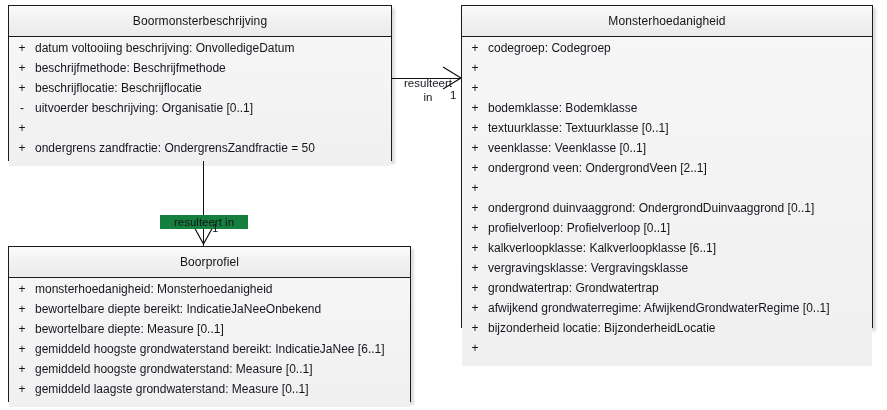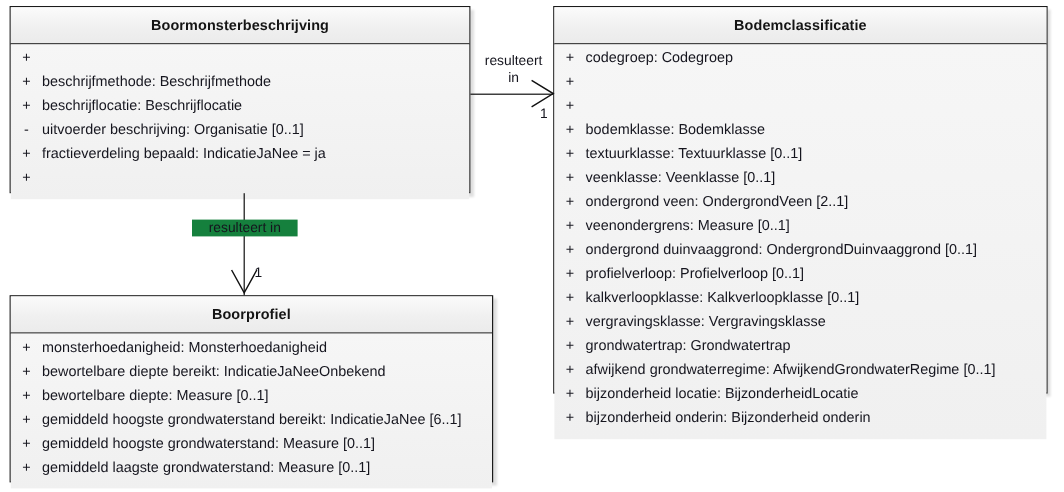--- a/index.html
+++ b/index.html
@@ -27,21 +27,21 @@
     border: 1px solid #1a1a1a;
     background: #f2f2f2;
     box-shadow: 3px 3px 2px rgba(0,0,0,0.13);
   }
   .uml-header {
     box-sizing: border-box;
     height: 31px;
     line-height: 31px;
     text-align: center;
     font-size: 12px;
-    font-weight: bold;
+    font-weight: normal;
     color: #141414;
     border-bottom: 1px solid #1a1a1a;
     background: linear-gradient(to bottom, #fbfbfb 0%, #f0f0f0 55%, #ebebeb 100%);
     letter-spacing: 0.1px;
     white-space: nowrap;
     overflow: hidden;
   }
   .uml-body {
     box-sizing: border-box;
     padding: 4px 0 5px 0;
@@ -77,20 +77,21 @@
   .edge-v { width: 1px; }
 
   .edge-label {
     position: absolute;
     font-size: 11.5px;
     color: #15151e;
     background: transparent;
     white-space: nowrap;
     text-align: center;
     line-height: 14px;
+    margin-top: 32px;
   }
   .mult-label {
     position: absolute;
     font-size: 11.5px;
     color: #15151e;
     white-space: nowrap;
   }
   .arrowhead {
     position: absolute;
     overflow: visible;
@@ -104,45 +105,46 @@
 </head>
 <body>
 
 <div id="canvas">
 
   <div class="uml-class" id="cls-0" style="left:8px; top:5px; width:384px; height:156px;">
     <div class="uml-header">Boormonsterbeschrijving</div>
     <div class="uml-body">
       <div class="attr-row">
         <span class="attr-vis">+</span>
+        <span class="attr-text">datum voltooiing beschrijving: OnvolledigeDatum</span>
       </div>
       <div class="attr-row">
         <span class="attr-vis">+</span>
         <span class="attr-text">beschrijfmethode: Beschrijfmethode</span>
       </div>
       <div class="attr-row">
         <span class="attr-vis">+</span>
         <span class="attr-text">beschrijflocatie: Beschrijflocatie</span>
       </div>
       <div class="attr-row">
         <span class="attr-vis">-</span>
         <span class="attr-text">uitvoerder beschrijving: Organisatie [0..1]</span>
       </div>
       <div class="attr-row">
         <span class="attr-vis">+</span>
-        <span class="attr-text">fractieverdeling bepaald: IndicatieJaNee = ja</span>
-      </div>
-      <div class="attr-row">
-        <span class="attr-vis">+</span>
+      </div>
+      <div class="attr-row">
+        <span class="attr-vis">+</span>
+        <span class="attr-text">ondergrens zandfractie: OndergrensZandfractie = 50</span>
       </div>
     </div>
   </div>
 
   <div class="uml-class" id="cls-1" style="left:461px; top:5px; width:412px; height:323px;">
-    <div class="uml-header">Bodemclassificatie</div>
+    <div class="uml-header">Monsterhoedanigheid</div>
     <div class="uml-body">
       <div class="attr-row">
         <span class="attr-vis">+</span>
         <span class="attr-text">codegroep: Codegroep</span>
       </div>
       <div class="attr-row">
         <span class="attr-vis">+</span>
       </div>
       <div class="attr-row">
         <span class="attr-vis">+</span>
@@ -158,53 +160,51 @@
       <div class="attr-row">
         <span class="attr-vis">+</span>
         <span class="attr-text">veenklasse: Veenklasse [0..1]</span>
       </div>
       <div class="attr-row">
         <span class="attr-vis">+</span>
         <span class="attr-text">ondergrond veen: OndergrondVeen [2..1]</span>
       </div>
       <div class="attr-row">
         <span class="attr-vis">+</span>
-        <span class="attr-text">veenondergrens: Measure [0..1]</span>
       </div>
       <div class="attr-row">
         <span class="attr-vis">+</span>
         <span class="attr-text">ondergrond duinvaaggrond: OndergrondDuinvaaggrond [0..1]</span>
       </div>
       <div class="attr-row">
         <span class="attr-vis">+</span>
         <span class="attr-text">profielverloop: Profielverloop [0..1]</span>
       </div>
       <div class="attr-row">
         <span class="attr-vis">+</span>
-        <span class="attr-text">kalkverloopklasse: Kalkverloopklasse [0..1]</span>
+        <span class="attr-text">kalkverloopklasse: Kalkverloopklasse [6..1]</span>
       </div>
       <div class="attr-row">
         <span class="attr-vis">+</span>
         <span class="attr-text">vergravingsklasse: Vergravingsklasse</span>
       </div>
       <div class="attr-row">
         <span class="attr-vis">+</span>
         <span class="attr-text">grondwatertrap: Grondwatertrap</span>
       </div>
       <div class="attr-row">
         <span class="attr-vis">+</span>
         <span class="attr-text">afwijkend grondwaterregime: AfwijkendGrondwaterRegime [0..1]</span>
       </div>
       <div class="attr-row">
         <span class="attr-vis">+</span>
         <span class="attr-text">bijzonderheid locatie: BijzonderheidLocatie</span>
       </div>
       <div class="attr-row">
         <span class="attr-vis">+</span>
-        <span class="attr-text">bijzonderheid onderin: Bijzonderheid onderin</span>
       </div>
     </div>
   </div>
 
   <div class="uml-class" id="cls-2" style="left:8px; top:246px; width:403px; height:156px;">
     <div class="uml-header">Boorprofiel</div>
     <div class="uml-body">
       <div class="attr-row">
         <span class="attr-vis">+</span>
         <span class="attr-text">monsterhoedanigheid: Monsterhoedanigheid</span>

